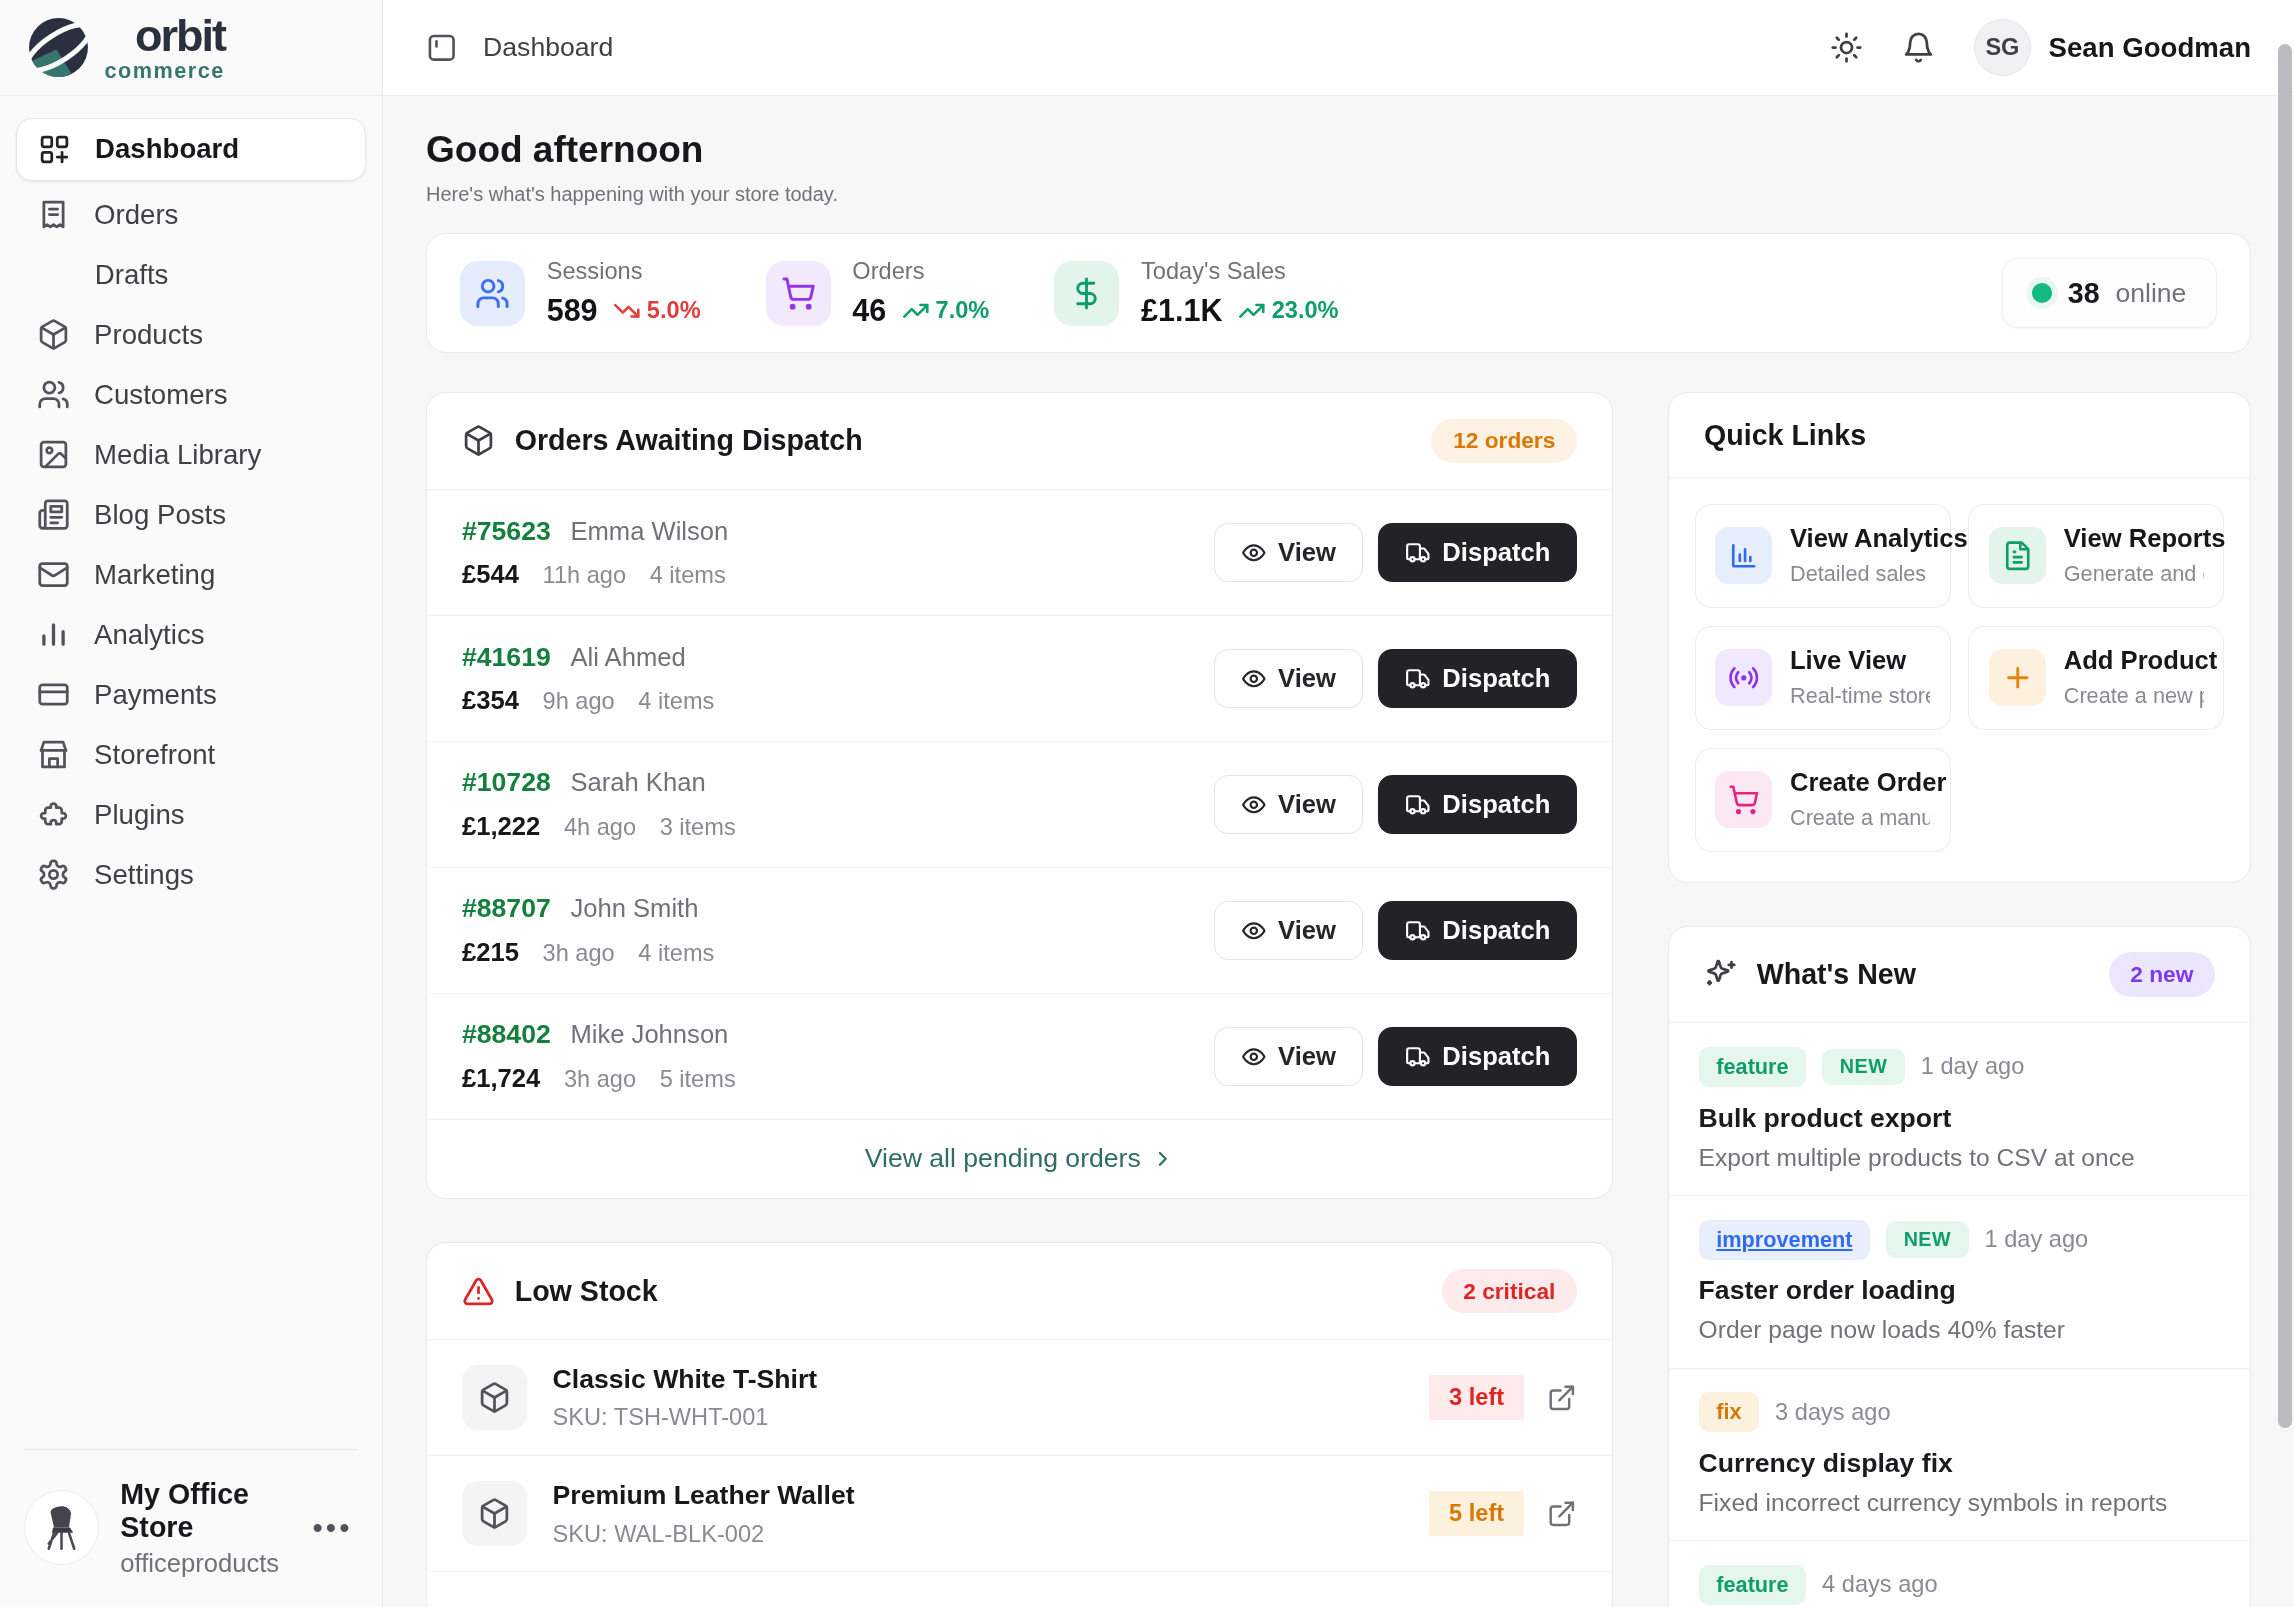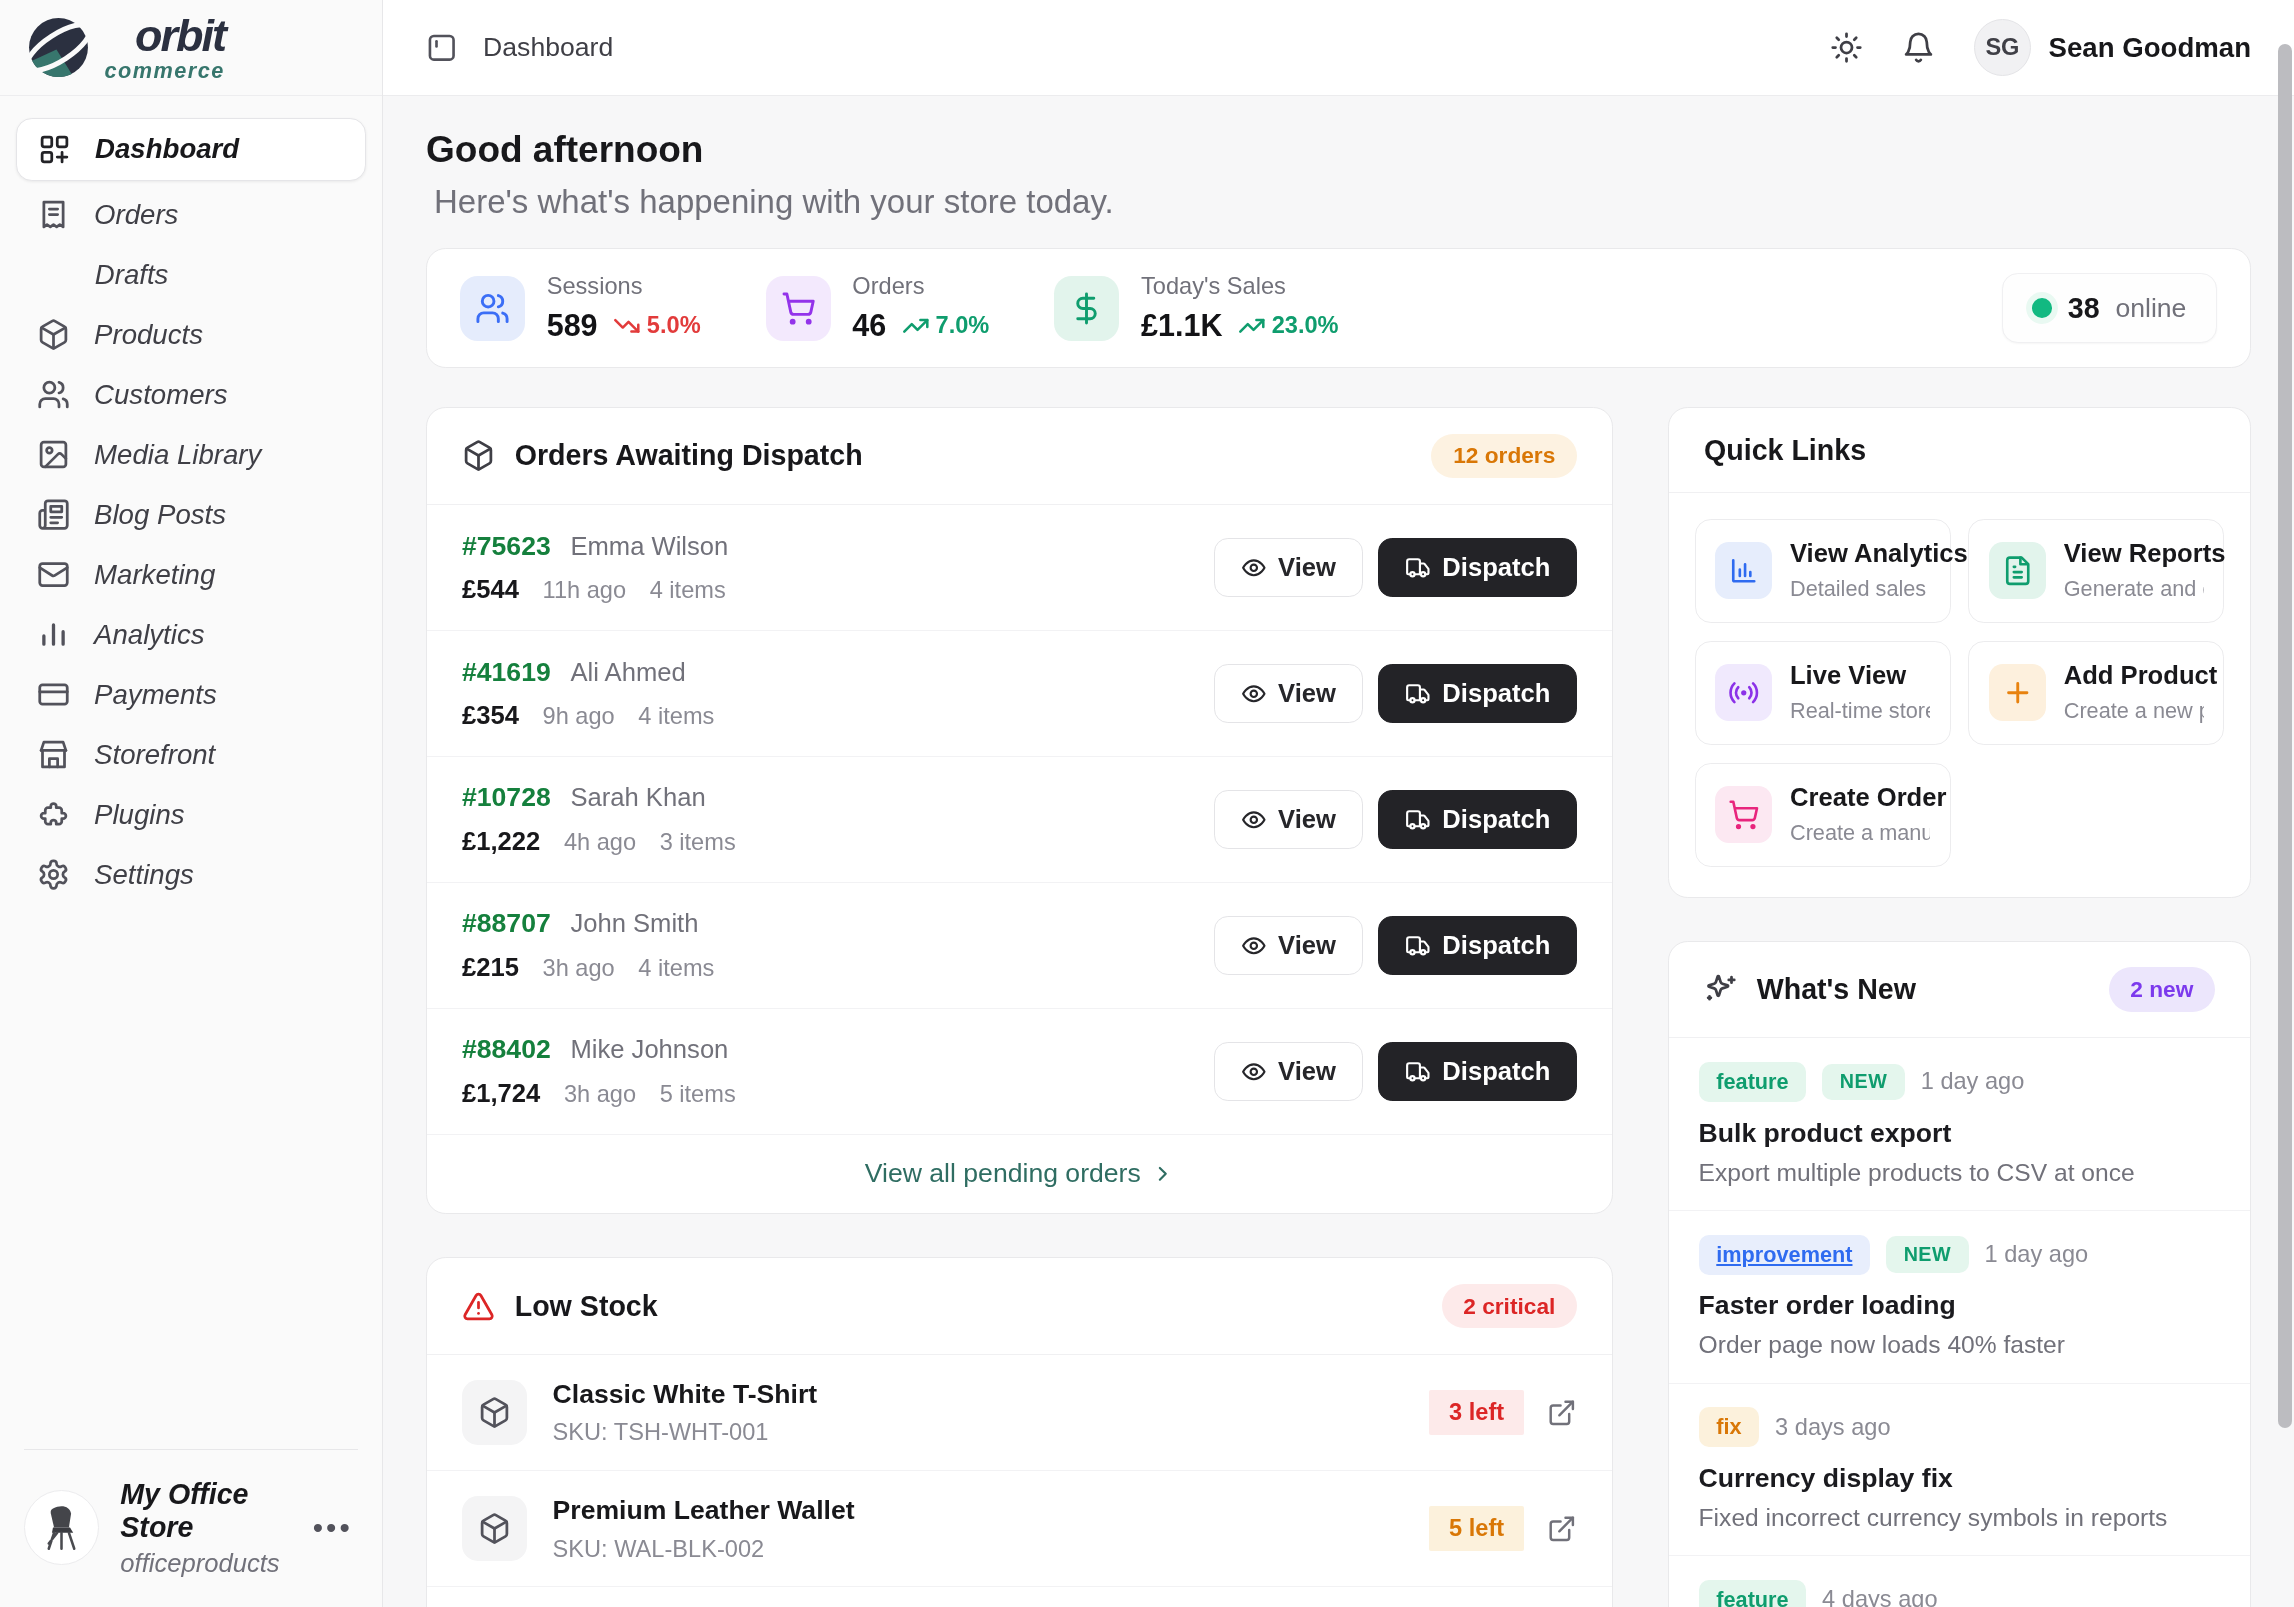--- a/index.html
+++ b/index.html
@@ -2,21 +2,21 @@
 <html><head>
 <meta charset="utf-8">
 <style>
   * { margin:0; padding:0; box-sizing:border-box; }
   html,body { width:2294px; height:1608px; overflow:hidden; background:#f7f7f8;
     font-family:"Liberation Sans", sans-serif; color:#18181b; }
   .app { display:flex; width:100%; height:100%; position:relative; }
 
   
   .sidebar { width:383px; flex:none; background:#fafafa; border-right:1px solid #e7e7e9;
-    display:flex; flex-direction:column;font-style:italic; }
+    display:flex; flex-direction:column; }
   .logo-row { height:96px; flex:none; display:flex; align-items:center; gap:13.8px;
     padding:0 25.6px; border-bottom:1px solid #ededef; }
   .logo-mark { width:65px; height:65px; flex:none; }
   .logo-text { display:flex; flex-direction:column; align-items:flex-end; line-height:1; }
   .logo-name { font-size:45px; font-weight:800; letter-spacing:-2px; color:#2b3040; }
   .logo-sub { font-size:21.7px; font-weight:700; letter-spacing:1.5px; color:#37766d; margin-top:2px; }
   nav { flex:1; padding:21.7px 15.8px 0 15.8px; }
   .nav-item { display:flex; align-items:center; gap:23.6px; height:60px; padding:0 21.7px;
     border-radius:15.8px; font-size:27.6px; color:#3f3f46; cursor:pointer; }
   .nav-item svg { width:33px; height:33px; flex:none; color:#52525b; }
@@ -44,21 +44,21 @@
   .header-right { margin-left:auto; display:flex; align-items:center; gap:39px; }
   .h-icon { width:33px; height:33px; color:#3f3f46; cursor:pointer; }
   .user-chip { display:flex; align-items:center; gap:17.7px; cursor:pointer; }
   .avatar { width:57px; height:57px; border-radius:50%; background:#f1f1f3; border:1px solid #e4e4e7;
     display:flex; align-items:center; justify-content:center; font-size:23.6px; font-weight:700; color:#3f3f46; }
   .user-name { font-size:27.6px; font-weight:700; color:#18181b; }
 
   
   main { flex:1; padding:33px 43px 0 43px; overflow:hidden; }
   .greet-title { font-size:37px; font-weight:800; color:#18181b; }
-  .greet-sub { font-size:33px; color:#71717a; margin-top:11.8px;margin-left:8px; }
+  .greet-sub { font-size:20px; color:#71717a; margin-top:11.8px; }
 
   .stats-bar { margin-top:27.6px; background:#fff; border:1px solid #e9e9eb; border-radius:19.7px;
     padding:23.6px 33px; display:flex; align-items:center; gap:65px; }
   .stat { display:flex; align-items:center; gap:21.7px; }
   .stat-icon { width:65px; height:65px; border-radius:17.7px; display:flex; align-items:center; justify-content:center; }
   .stat-icon svg { width:35px; height:35px; }
   .st-blue { background:#e5ecfc; color:#3b6ef6; }
   .st-purple { background:#f3e9fd; color:#9333ea; }
   .st-green { background:#e2f4ec; color:#0f9d6e; }
   .stat-label { font-size:23.6px; color:#71717a; }

